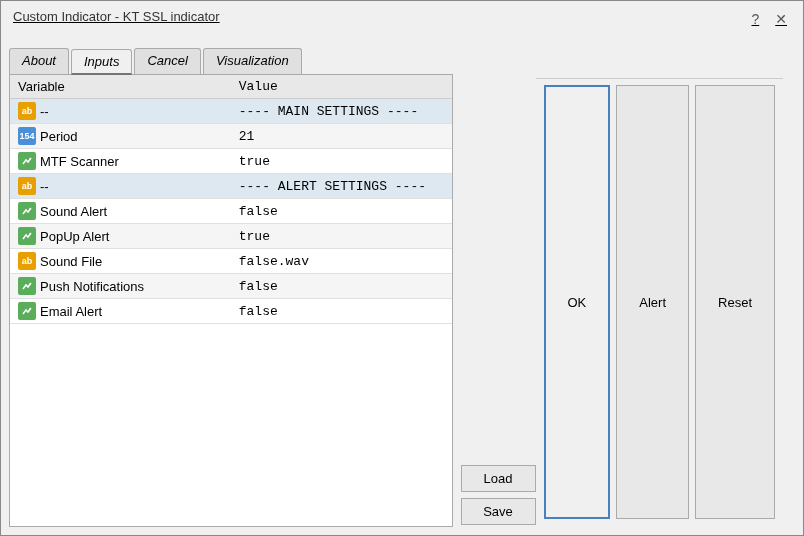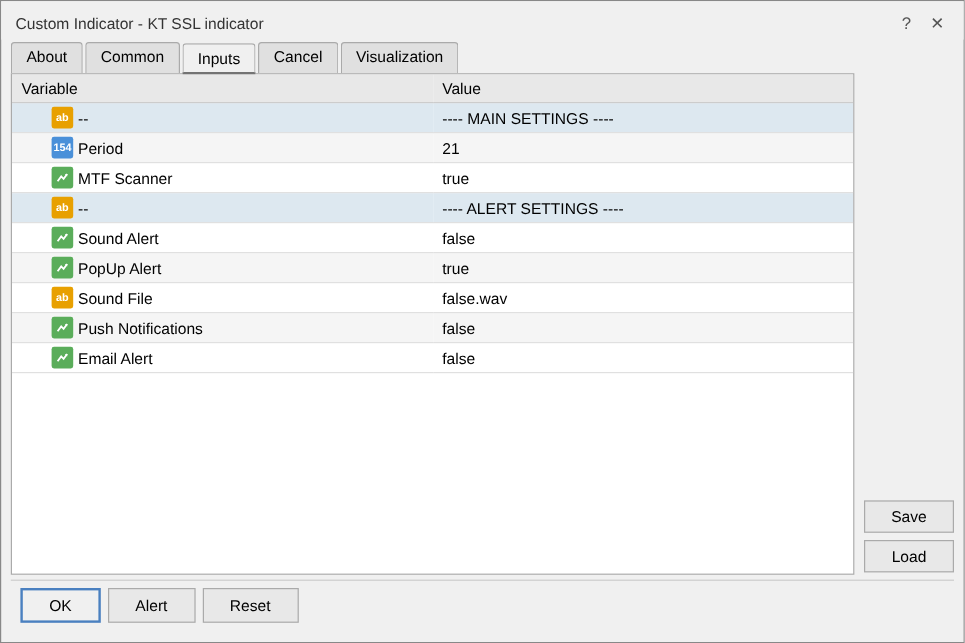--- a/index.html
+++ b/index.html
@@ -18,23 +18,23 @@
       height: 536px;
       background: #f0f0f0;
       border: 1px solid #888;
       display: flex;
       flex-direction: column;
     }
     .title-bar {
       background: #f0f0f0;
       padding: 8px 12px 4px 12px;
       display: flex;
-      align-items: center;
       justify-content: space-between;
       border-bottom: none;
+      text-decoration: underline;
     }
     .title-bar-title {
       font-size: 13px;
       color: #333;
     }
     .title-bar-controls {
       display: flex;
       gap: 8px;
       align-items: center;
     }
@@ -43,43 +43,43 @@
       border: none;
       cursor: pointer;
       font-size: 14px;
       color: #555;
       padding: 2px 4px;
     }
     .tabs {
       display: flex;
       padding: 0 8px;
       gap: 2px;
-      margin-top: 2px;
+      margin-top: 15px;
+      font-style: italic;
     }
     .tab {
       padding: 4px 12px;
       border: 1px solid #aaa;
       border-bottom: none;
       background: #e0e0e0;
       cursor: pointer;
       font-size: 13px;
       border-radius: 3px 3px 0 0;
     }
     .tab.active {
       background: #f0f0f0;
       border-bottom: 2px solid #737373;
       z-index: 1;
       position: relative;
       top: 1px;
     }
     .tab-content-area {
       flex: 1;
       display: flex;
-      flex-direction: column;
-      padding: 0 8px 8px 8px;
+      padding: 0 20px 8px 8px;
     }
     .main-content {
       flex: 1;
       display: flex;
       gap: 8px;
     }
     .table-container {
       flex: 1;
       border: 1px solid #aaa;
       background: #fff;
@@ -128,21 +128,20 @@
       color: white;
       margin-right: 4px;
       flex-shrink: 0;
     }
     .icon-ab { background: #e8a000; }
     .icon-123 { background: #4a90d9; }
     .icon-green { background: #5aad5a; }
     .var-cell {
       display: flex;
       align-items: center;
-      margin-left: 25px;
     }
     .side-buttons {
       display: flex;
       flex-direction: column;
       justify-content: flex-end;
       gap: 6px;
       padding-bottom: 2px;
     }
     .side-btn {
       width: 75px;
@@ -165,38 +164,37 @@
       font-size: 13px;
       cursor: pointer;
       background: #e8e8e8;
       border: 1px solid #aaa;
     }
     .footer-btn.ok {
       border: 2px solid #4a80c0;
       background: #f0f0f0;
     }
     .col-variable { width: 50%; }
-    .col-value { width: 50%; }
+    .col-value { width: 50%; font-family: Liberation Mono, monospace; }
   </style>
 </head>
 <body>
 
 <div class="dialog">
 
   <div class="title-bar">
     <span class="title-bar-title">Custom Indicator - KT SSL indicator</span>
     <div class="title-bar-controls">
       <button class="title-btn">?</button>
       <button class="title-btn">✕</button>
     </div>
   </div>
 
   <div class="tabs">
     <div class="tab">About</div>
-    <div class="tab">Common</div>
     <div class="tab active">Inputs</div>
     <div class="tab">Cancel</div>
     <div class="tab">Visualization</div>
   </div>
 
   <div class="tab-content-area">
     <div class="main-content">
 
       <div class="table-container">
         <table>
@@ -284,22 +282,22 @@
                       </svg>
                     </span>Email Alert</div>
                 </td>
                 <td class="col-value">false</td>
               </tr>
             </tbody>
         </table>
       </div>
 
       <div class="side-buttons">
+        <button class="side-btn">Load</button>
         <button class="side-btn">Save</button>
-        <button class="side-btn">Load</button>
       </div>
     </div>
 
     <div class="footer">
       <button class="footer-btn ok">OK</button>
       <button class="footer-btn">Alert</button>
       <button class="footer-btn">Reset</button>
     </div>
   </div>
 </div>

